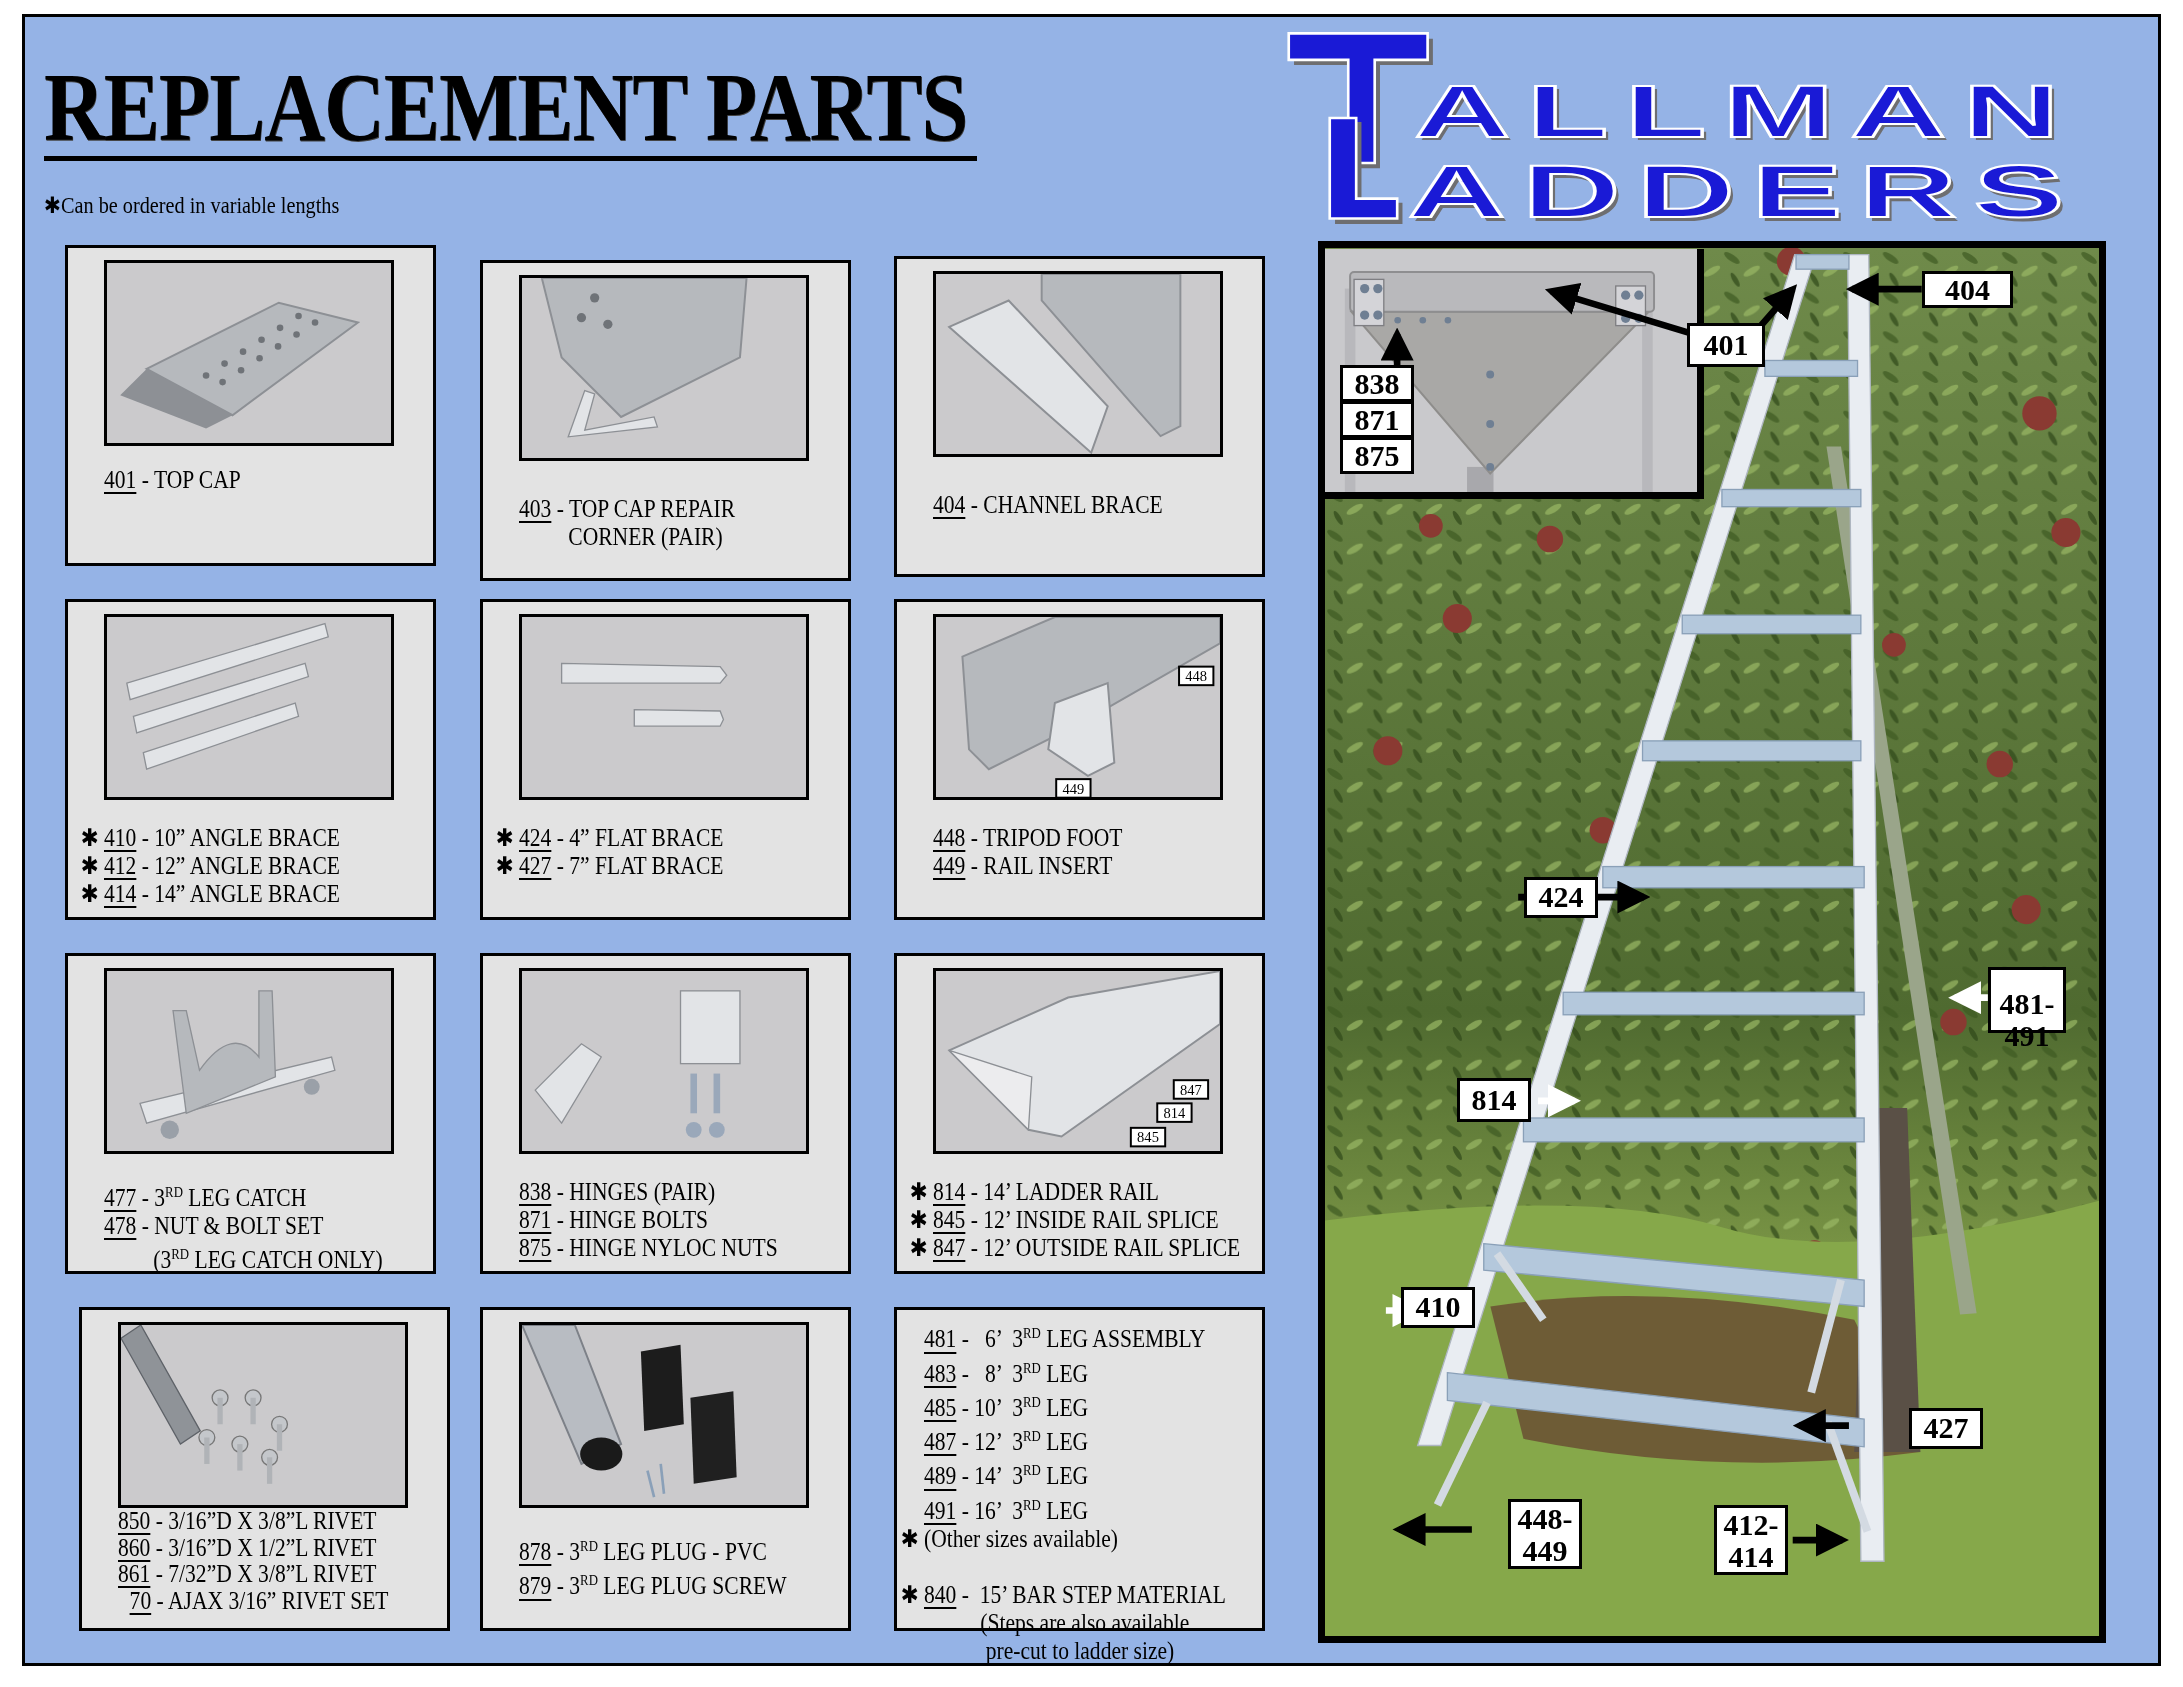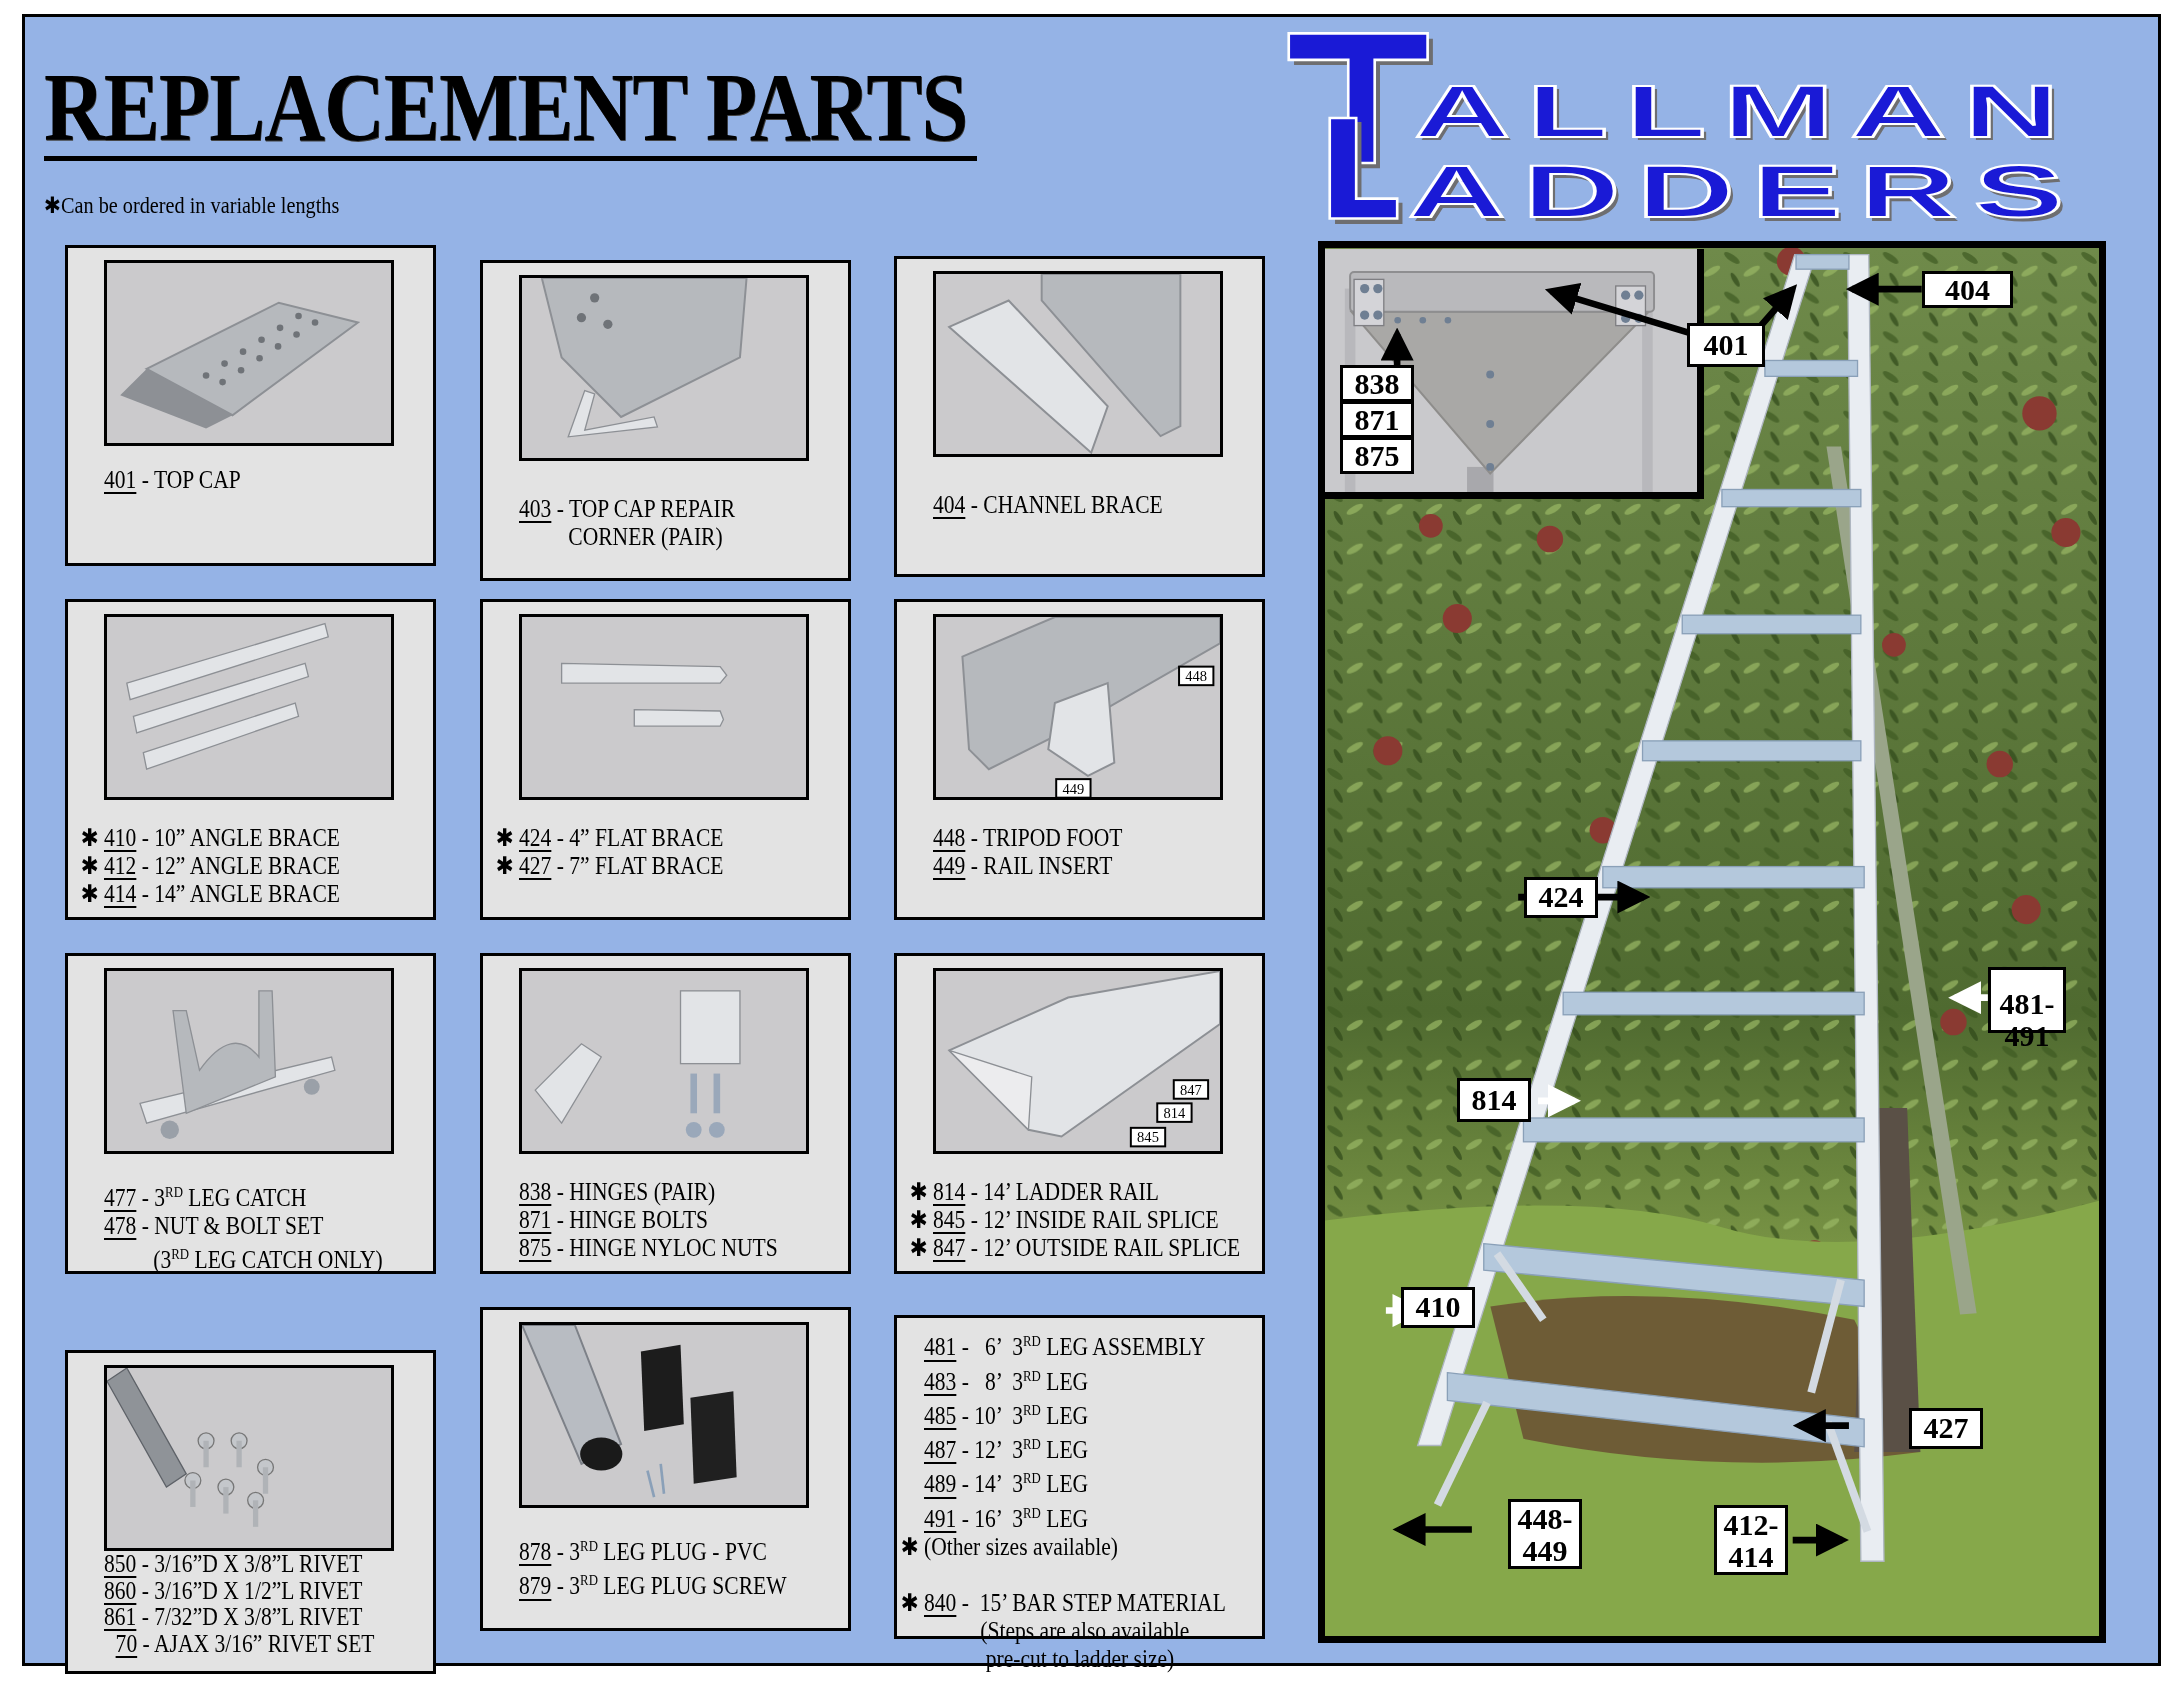--- a/index.html
+++ b/index.html
@@ -217,21 +217,21 @@
           <rect x="295" y="237" width="52" height="28" fill="#fff" stroke="#000" stroke-width="3"></rect>
             <text x="321" y="259" font-family="Liberation Serif, serif" font-size="22" text-anchor="middle" fill="#000">845</text>
         </svg>
       </div>
       <div class="desc" style="top: 222px;">
         <span class="line"><span class="star lead-star">✱</span><span class="num">814</span><span style="white-space: pre;"> - 14’ LADDER RAIL</span></span>
         <span class="line"><span class="star lead-star">✱</span><span class="num">845</span><span style="white-space: pre;"> - 12’ INSIDE RAIL SPLICE</span></span>
         <span class="line"><span class="star lead-star">✱</span><span class="num">847</span><span style="white-space: pre;"> - 12’ OUTSIDE RAIL SPLICE</span></span>
       </div>
     </div>
-    <div class="card" style="left: 65px; top: 1307px; height: 318px; margin-top: 43px;">
+    <div class="card" style="left: 79px; top: 1307px; height: 318px;">
       <div class="photo" style="top: 12px;">
         <svg viewBox="0 0 430 272" preserveAspectRatio="none">
           <rect width="430" height="272" fill="#cbcacc"></rect>
           <path d="M0 20 L 30 0 L 120 160 L 90 180 Z" fill="#8f9398" stroke="#5e6268" stroke-width="2"></path>
             <circle cx="150" cy="110" r="12" fill="#c4c7cb" stroke="#777" stroke-width="2"></circle>
           <rect x="146" y="110" width="8" height="40" fill="#b0b3b7"></rect>
           <circle cx="200" cy="110" r="12" fill="#c4c7cb" stroke="#777" stroke-width="2"></circle>
           <rect x="196" y="110" width="8" height="40" fill="#b0b3b7"></rect>
           <circle cx="240" cy="150" r="12" fill="#c4c7cb" stroke="#777" stroke-width="2"></circle>
           <rect x="236" y="150" width="8" height="40" fill="#b0b3b7"></rect>
@@ -260,21 +260,21 @@
             <path d="M255 110 L 320 100 L 325 230 L 260 240 Z" fill="#202020"></path>
             <line x1="190" y1="220" x2="200" y2="260" stroke="#8aa0b8" stroke-width="4"></line>
             <line x1="210" y1="210" x2="215" y2="255" stroke="#8aa0b8" stroke-width="4"></line>
         </svg>
       </div>
       <div class="desc" style="top: 222px;">
         <span class="line"><span class="num">878</span><span style="white-space: pre;"> - 3</span><span class="sup">RD</span><span style="white-space: pre;"> LEG PLUG - PVC</span></span>
         <span class="line"><span class="num">879</span><span style="white-space: pre;"> - 3</span><span class="sup">RD</span><span style="white-space: pre;"> LEG PLUG SCREW</span></span>
       </div>
     </div>
-    <div class="card" style="left: 894px; top: 1307px; height: 318px; margin-top: 8px;">
+    <div class="card" style="left: 894px; top: 1307px; height: 318px;">
       <div class="desc" style="top: 9.3px; left: 26.5px; line-height: 28px;">
         <span class="line"><span class="num">481</span><span style="white-space: pre;"> -   6’  3</span><span class="sup">RD</span><span style="white-space: pre;"> LEG ASSEMBLY</span></span>
         <span class="line"><span class="num">483</span><span style="white-space: pre;"> -   8’  3</span><span class="sup">RD</span><span style="white-space: pre;"> LEG</span></span>
         <span class="line"><span class="num">485</span><span style="white-space: pre;"> - 10’  3</span><span class="sup">RD</span><span style="white-space: pre;"> LEG</span></span>
         <span class="line"><span class="num">487</span><span style="white-space: pre;"> - 12’  3</span><span class="sup">RD</span><span style="white-space: pre;"> LEG</span></span>
         <span class="line"><span class="num">489</span><span style="white-space: pre;"> - 14’  3</span><span class="sup">RD</span><span style="white-space: pre;"> LEG</span></span>
         <span class="line"><span class="num">491</span><span style="white-space: pre;"> - 16’  3</span><span class="sup">RD</span><span style="white-space: pre;"> LEG</span></span>
         <span class="line"><span class="star lead-star">✱</span><span style="white-space: pre;">(Other sizes available)</span></span>
         <span class="line"><span style="white-space: pre;"> </span></span>
         <span class="line"><span class="star lead-star">✱</span><span class="num">840</span><span style="white-space: pre;"> -  15’ BAR STEP MATERIAL</span></span>

